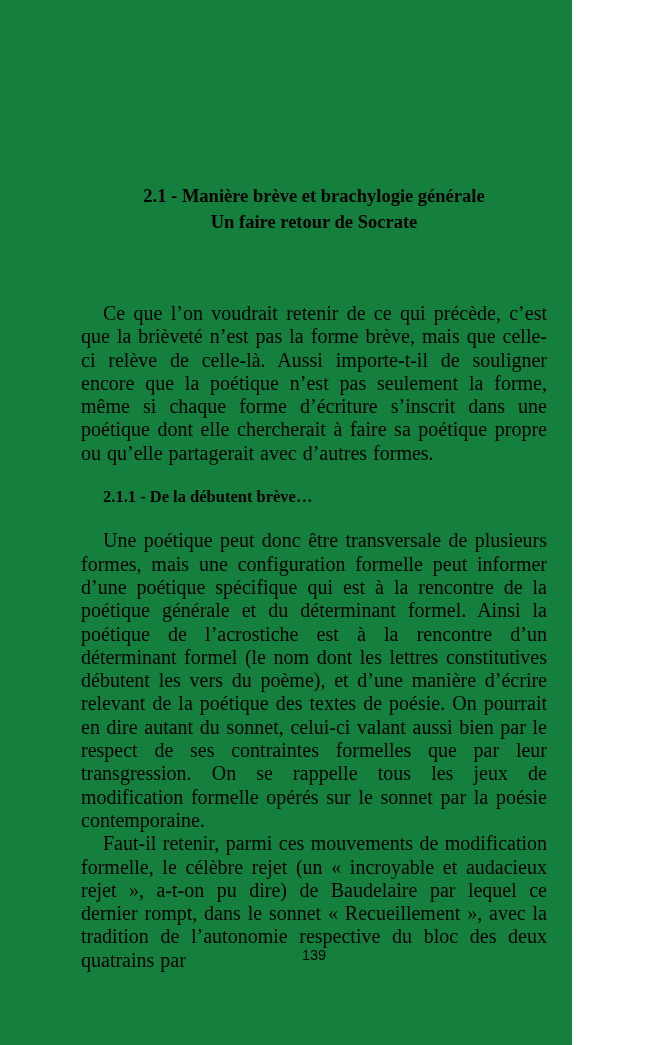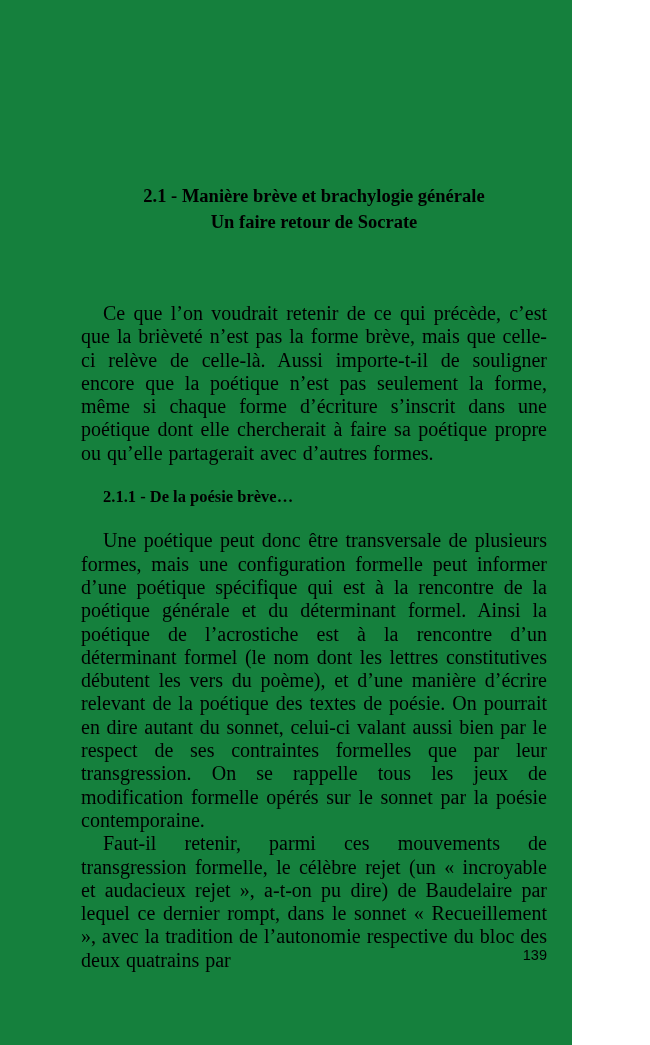--- a/index.html
+++ b/index.html
@@ -45,39 +45,39 @@
     font-size:16.5px;
     line-height:23.3px;
     font-weight:bold;
     text-indent:22px;
   }
   .page-number{
     position:absolute;
     left:81px;
     width:466px;
     top:947px;
-    text-align:right;
+    text-align:center;
     font-family:"Liberation Sans",sans-serif;
     font-size:14.5px;
     color:#000000;
   }
 </style>
 </head>
 <body>
 
 <div class="page">
   <div class="content">
     <h1 class="chapter-heading">
       <span class="heading-line">2.1 - Manière brève et brachylogie générale</span>
       <span class="heading-line">Un faire retour de Socrate</span>
     </h1>
 
     <p class="body-para para-first">Ce que l’on voudrait retenir de ce qui précède, c’est que la brièveté n’est pas la forme brève, mais que celle-ci relève de celle-là. Aussi importe-t-il de souligner encore que la poétique n’est pas seulement la forme, même si chaque forme d’écriture s’inscrit dans une poétique dont elle chercherait à faire sa poétique propre ou qu’elle partagerait avec d’autres formes.</p>
 
-    <h2 class="subsection-heading">2.1.1 - De la poésie brève…</h2>
+    <h2 class="subsection-heading">2.1.1 - De la débutent brève…</h2>
 
     <p class="body-para">Une poétique peut donc être transversale de plusieurs formes, mais une configuration formelle peut informer d’une poétique spécifique qui est à la rencontre de la poétique générale et du déterminant formel. Ainsi la poétique de l’acrostiche est à la rencontre d’un déterminant formel (le nom dont les lettres constitutives débutent les vers du poème), et d’une manière d’écrire relevant de la poétique des textes de poésie. On pourrait en dire autant du sonnet, celui-ci valant aussi bien par le respect de ses contraintes formelles que par leur transgression. On se rappelle tous les jeux de modification formelle opérés sur le sonnet par la poésie contemporaine.</p>
 
-    <p class="body-para">Faut-il retenir, parmi ces mouvements de transgression formelle, le célèbre rejet (un « incroyable et audacieux rejet », a-t-on pu dire) de Baudelaire par lequel ce dernier rompt, dans le sonnet « Recueillement », avec la tradition de l’autonomie respective du bloc des deux quatrains par</p>
+    <p class="body-para">Faut-il retenir, parmi ces mouvements de modification formelle, le célèbre rejet (un « incroyable et audacieux rejet », a-t-on pu dire) de Baudelaire par lequel ce dernier rompt, dans le sonnet « Recueillement », avec la tradition de l’autonomie respective du bloc des deux quatrains par</p>
   </div>
 
   <div class="page-number">139</div>
 </div>
 
 </body></html>

